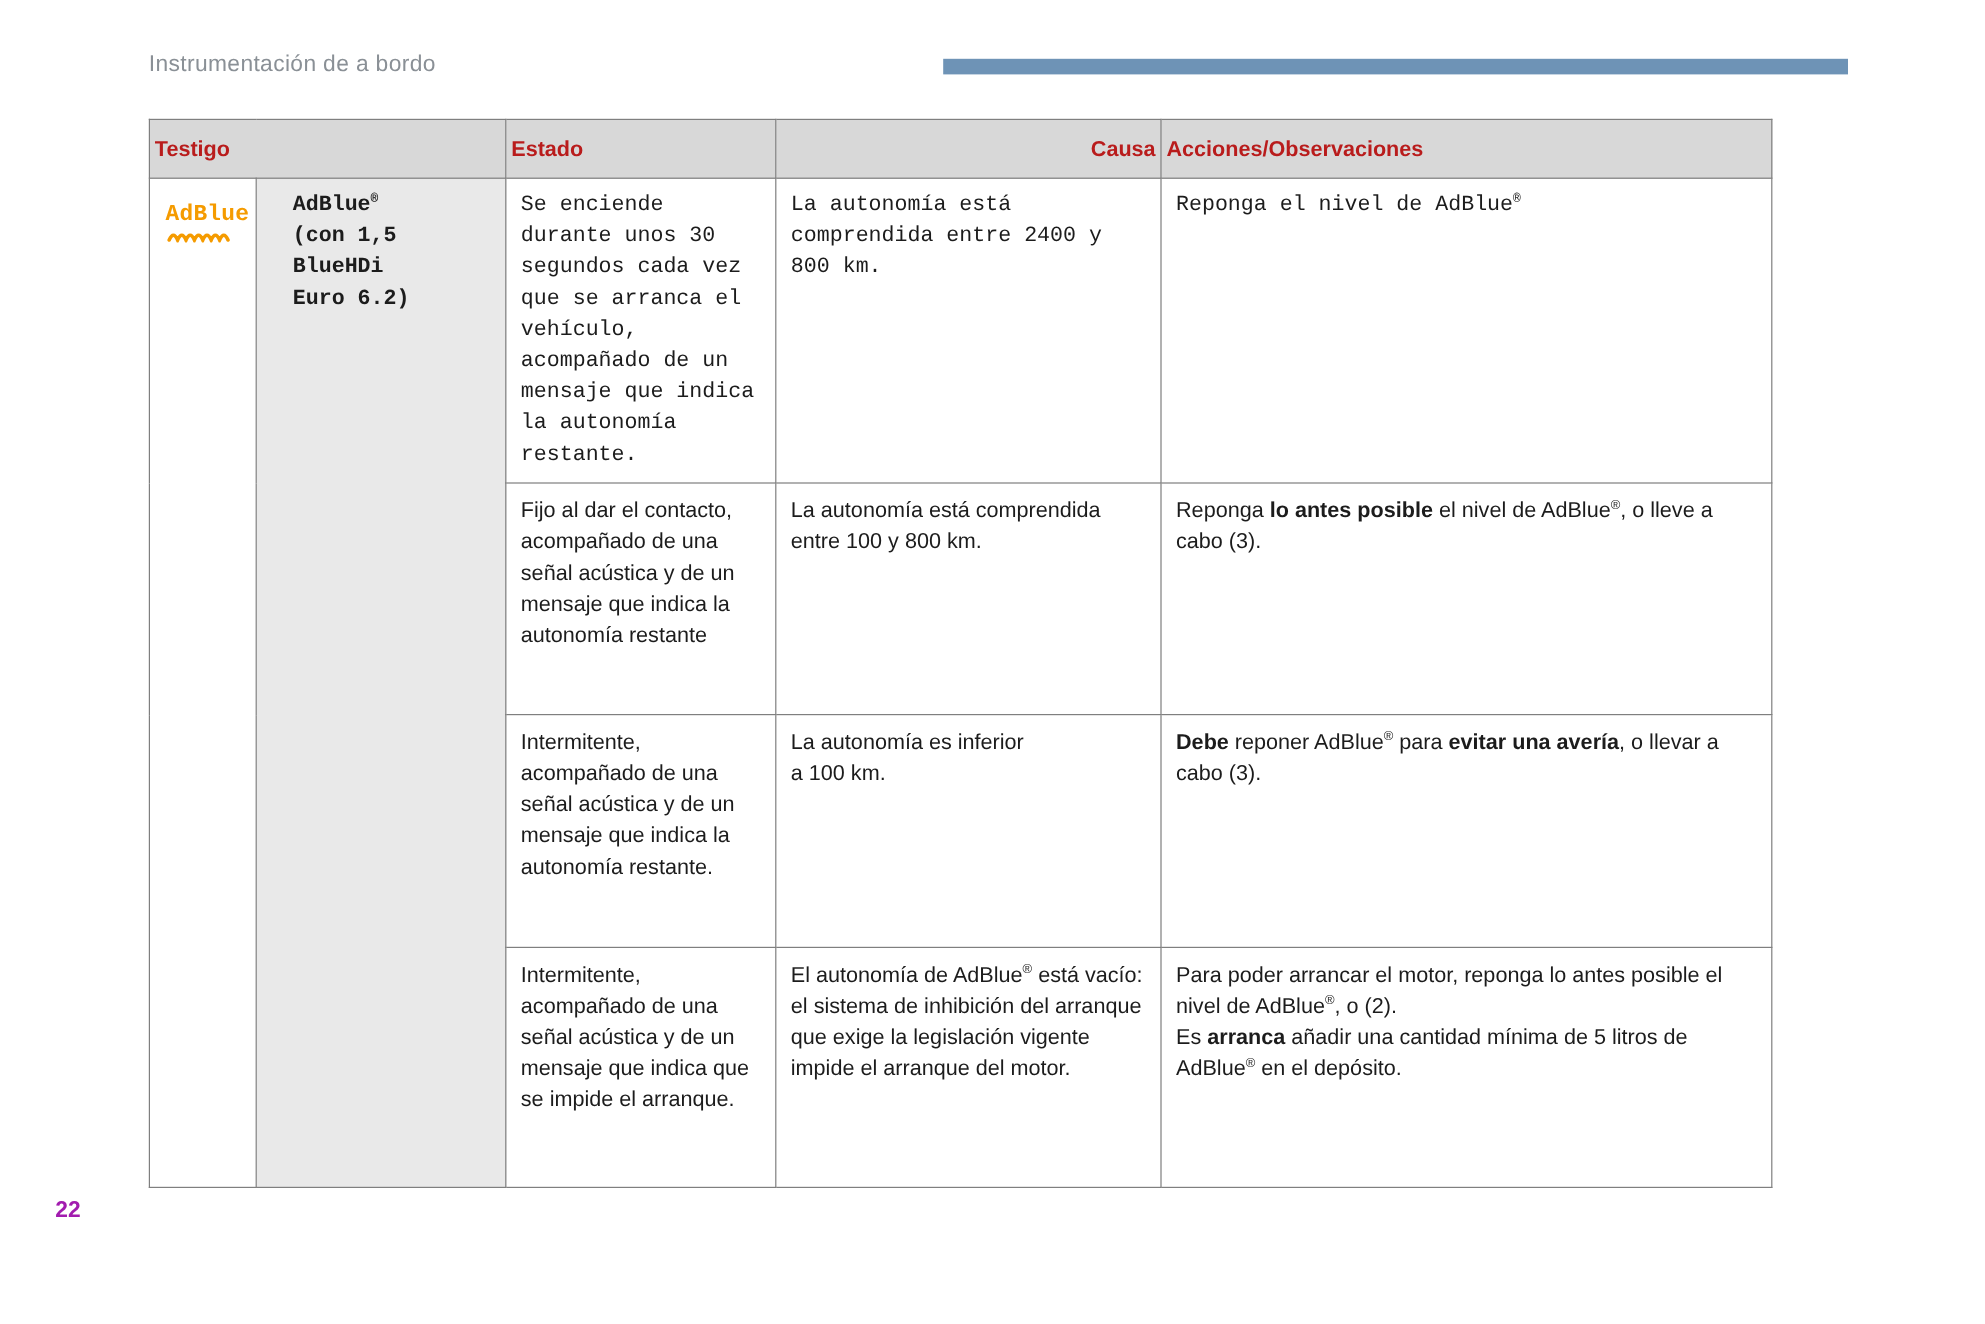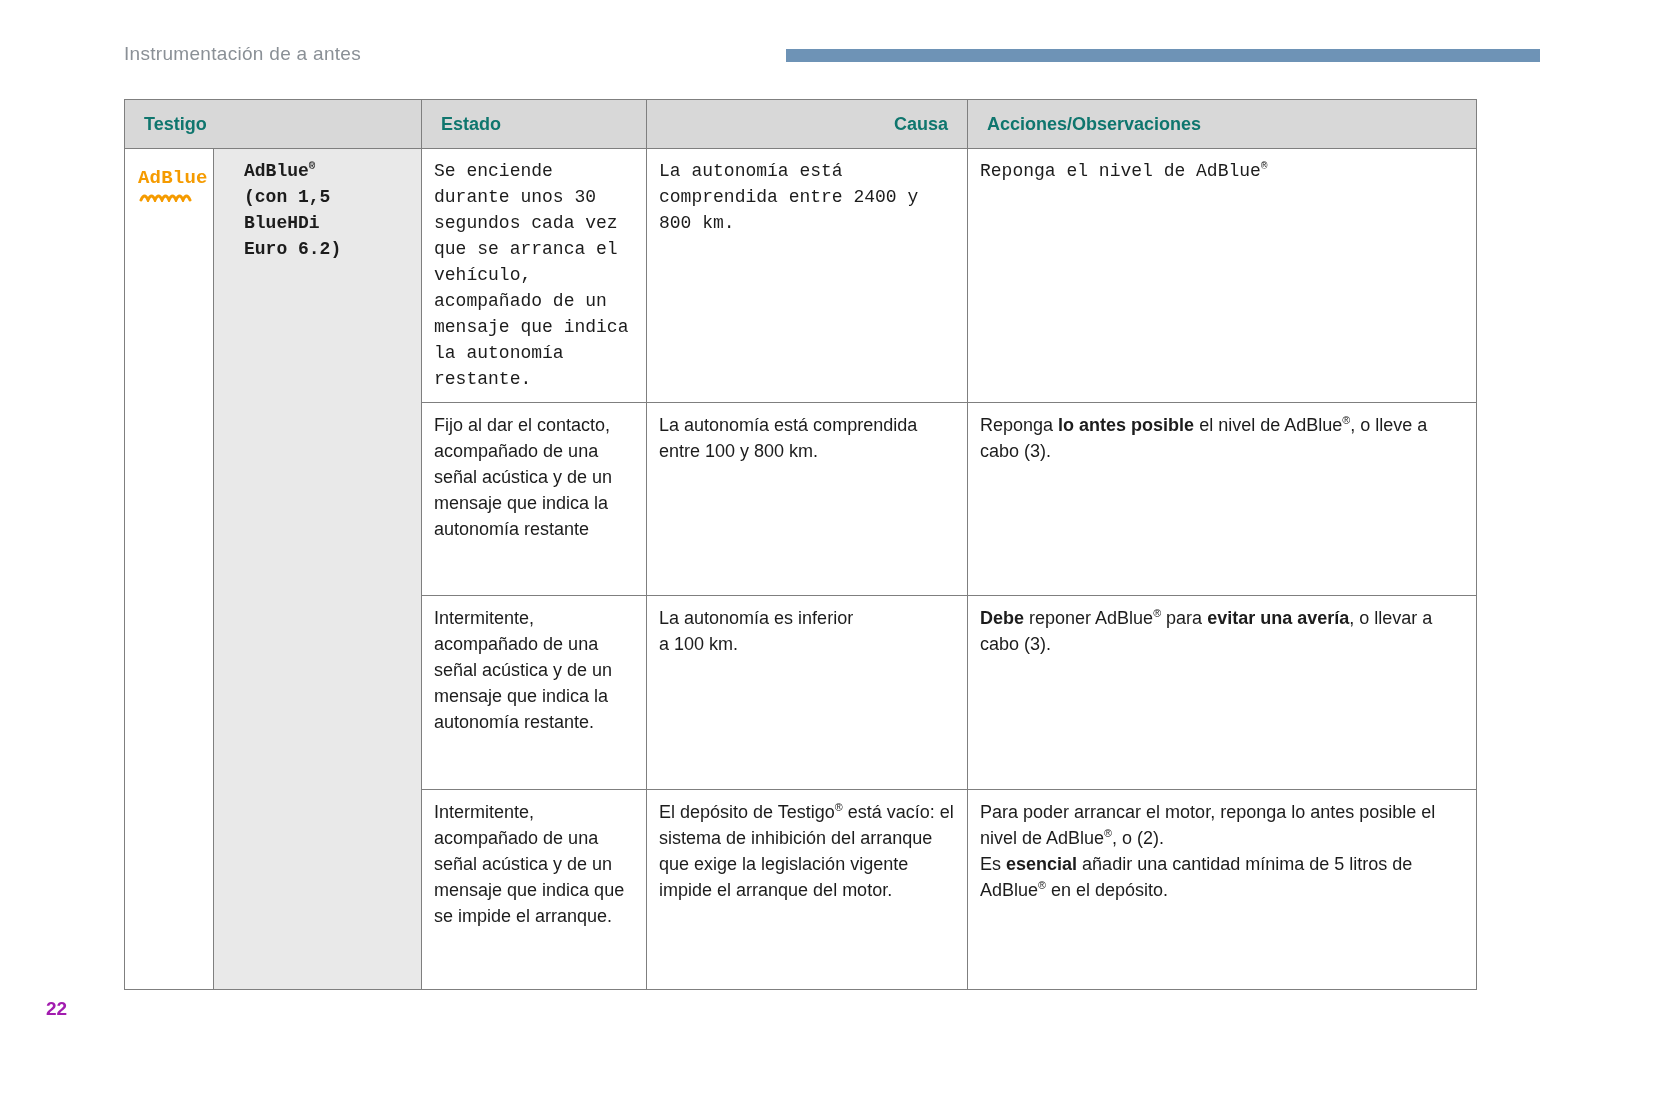--- a/index.html
+++ b/index.html
@@ -41,24 +41,24 @@
     font-size: 18px;
   }
   .warn-table th, .warn-table td {
     border: 1px solid #7f7f7f;
   }
   .warn-table thead tr { height: 49px; }
   .warn-table th {
     background: #d8d8d8;
     text-align: left;
     vertical-align: middle;
-    padding: 0 19px;
+    padding: 0 4px;
     font-weight: 700;
     font-size: 18px;
-    color: #0f766e;
+    color: #b91c1c;
   }
   .warn-table td {
     vertical-align: top;
     padding: 9px 12px 10px 12px;
     line-height: 26px;
     white-space: pre-line;
   }
   tr.r1 { height: 222px; font-family: Liberation Mono, monospace; }
   tr.r2 { height: 193px; }
   tr.r3 { height: 194px; }
@@ -92,21 +92,21 @@
     font-size: 19px;
     font-weight: 700;
     color: #a21caf;
   }
 </style>
 </head>
 <body>
 
 <div class="page">
 
-  <div class="header-title">Instrumentación de a antes</div>
+  <div class="header-title">Instrumentación de a bordo</div>
   <div class="accent-bar" style="background: rgb(110, 147, 182);"></div>
 
   <table class="warn-table">
     <colgroup>
       <col style="width:89px">
       <col style="width:208px">
       <col style="width:225px">
       <col style="width:321px">
       <col style="width:509px">
     </colgroup>
@@ -141,22 +141,22 @@
         <td><span>Reponga </span><span class="b">lo antes posible</span><span> el nivel de AdBlue</span><sup>®</sup><span>, o lleve a cabo (3).</span></td>
       </tr>
       <tr class="r3">
         <td><span>Intermitente, acompañado de una señal acústica y de un mensaje que indica la autonomía restante.</span></td>
         <td><span>La autonomía es inferior
 a 100 km.</span></td>
         <td><span class="b">Debe</span><span> reponer AdBlue</span><sup>®</sup><span> para </span><span class="b">evitar una avería</span><span>, o llevar a cabo (3).</span></td>
       </tr>
       <tr class="r4">
         <td><span>Intermitente, acompañado de una señal acústica y de un mensaje que indica que se impide el arranque.</span></td>
-        <td><span>El depósito de Testigo</span><sup>®</sup><span> está vacío: el sistema de inhibición del arranque que exige la legislación vigente impide el arranque del motor.</span></td>
+        <td><span>El autonomía de AdBlue</span><sup>®</sup><span> está vacío: el sistema de inhibición del arranque que exige la legislación vigente impide el arranque del motor.</span></td>
         <td><span>Para poder arrancar el motor, reponga lo antes posible el nivel de AdBlue</span><sup>®</sup><span>, o (2).
-Es </span><span class="b">esencial</span><span> añadir una cantidad mínima de 5 litros de AdBlue</span><sup>®</sup><span> en el depósito.</span></td>
+Es </span><span class="b">arranca</span><span> añadir una cantidad mínima de 5 litros de AdBlue</span><sup>®</sup><span> en el depósito.</span></td>
       </tr>
     </tbody>
   </table>
 
   <div class="page-number">22</div>
 
 </div>
 
 </body></html>

